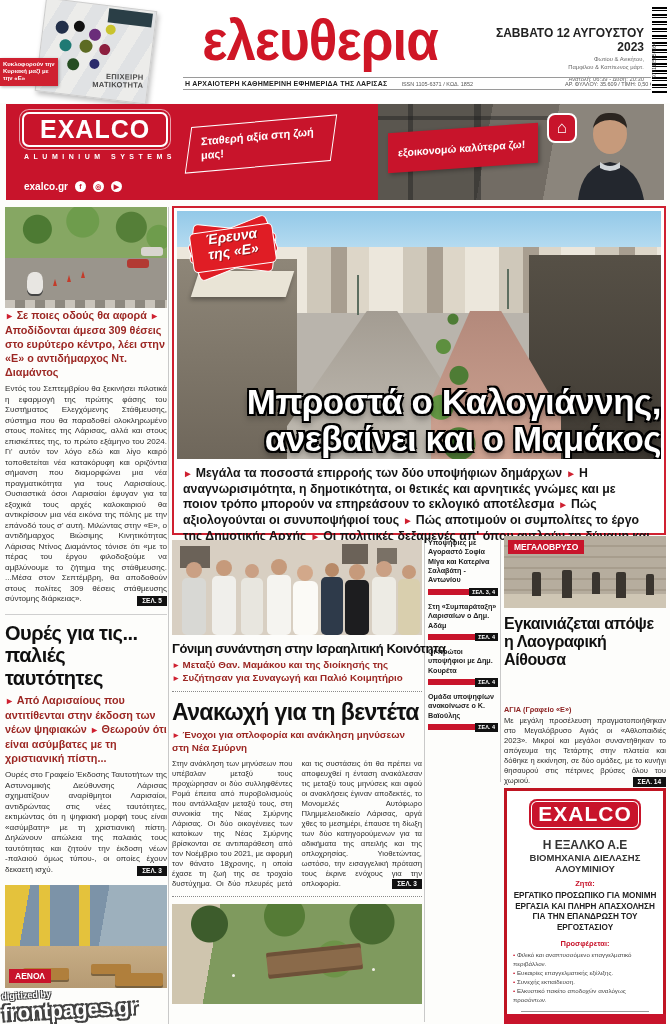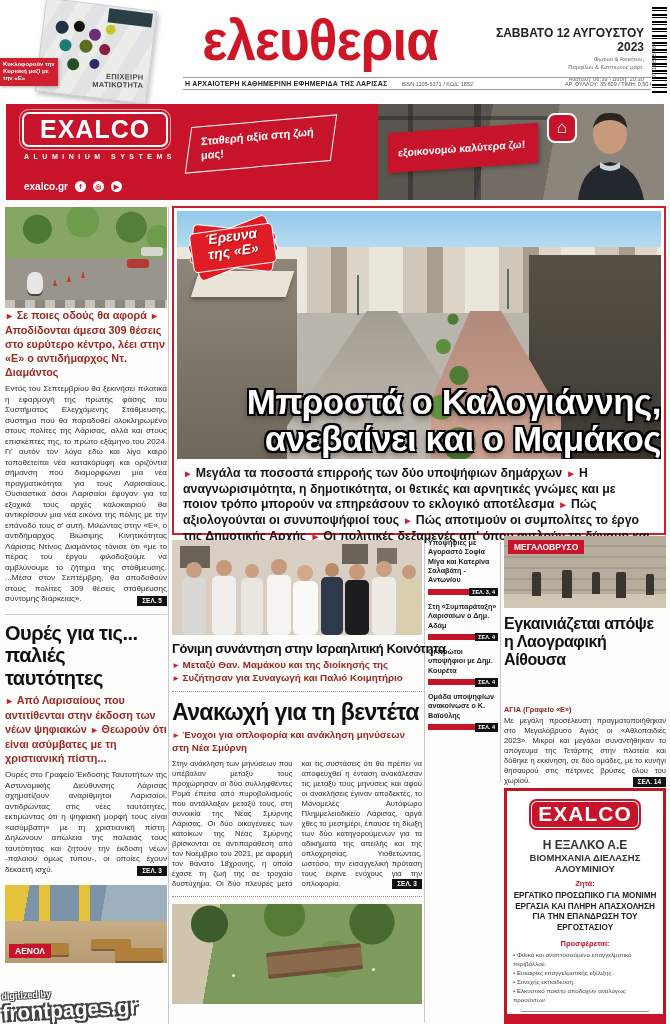--- a/index.html
+++ b/index.html
@@ -110,21 +110,21 @@
                           linear-gradient(#86a763 0 50%,#9a958c 50%); }
   .ph1 .kerb { position:absolute; left:0; bottom:0; width:100%; height:8px; background:repeating-linear-gradient(90deg,#c9c4bb 0 10px,#8d887f 10px 20px); }
   .ph1 .cone { position:absolute; width:4px; height:7px; background:#c43b2a; clip-path:polygon(50% 0,100% 100%,0 100%); }
   .ph1 .moto { position:absolute; left:22px; bottom:14px; width:16px; height:22px; background:#e8e6e2; border-radius:40% 40% 30% 30%; box-shadow:0 2px 0 #444; }
   .ph1 .car { position:absolute; width:22px; height:9px; border-radius:3px; }
   h2.lt { font-size:15.5px; line-height:1.12; letter-spacing:-.5px; margin:6px 0 4px; }
   .lkick { font-size:10.8px; line-height:1.3; margin-bottom:5px; }
   .lbody { position:relative; font-size:8.1px; line-height:1.3; }
   .lbody .pg { position:absolute; right:0; bottom:-1px; }
   .ldiv { border-top:1px solid #cfcfcf; margin:9px 0 7px; }
-  .ph2 { height:78px; background:linear-gradient(100deg,#e4c23c 0 14%,#7c93a8 14% 58%,#9db0bd 58%);
+  .ph2 { height:103px; background:linear-gradient(100deg,#e4c23c 0 14%,#7c93a8 14% 58%,#9db0bd 58%);
   }
   .ph2 .floor { position:absolute; left:0; bottom:0; width:100%; height:42px; background:linear-gradient(#c7ad85,#b59a73); }
   .ph2 .tbl { position:absolute; background:#b07f3c; border-radius:2px; box-shadow:0 2px 0 rgba(60,40,10,.5); }
   .ph2 .pillar { position:absolute; top:0; width:11px; height:100%; background:#e4c23c; }
   .photo-label { position:absolute; left:4px; bottom:5px; background:#c8142b; color:#fff; font-weight:bold; font-size:8.5px; padding:2px 6px; }
   .photo-label.top { bottom:auto; top:4px; }
 
   
   #midcol { position:absolute; left:172px; top:540px; width:250px; }
   .ph3 { height:95px; }

